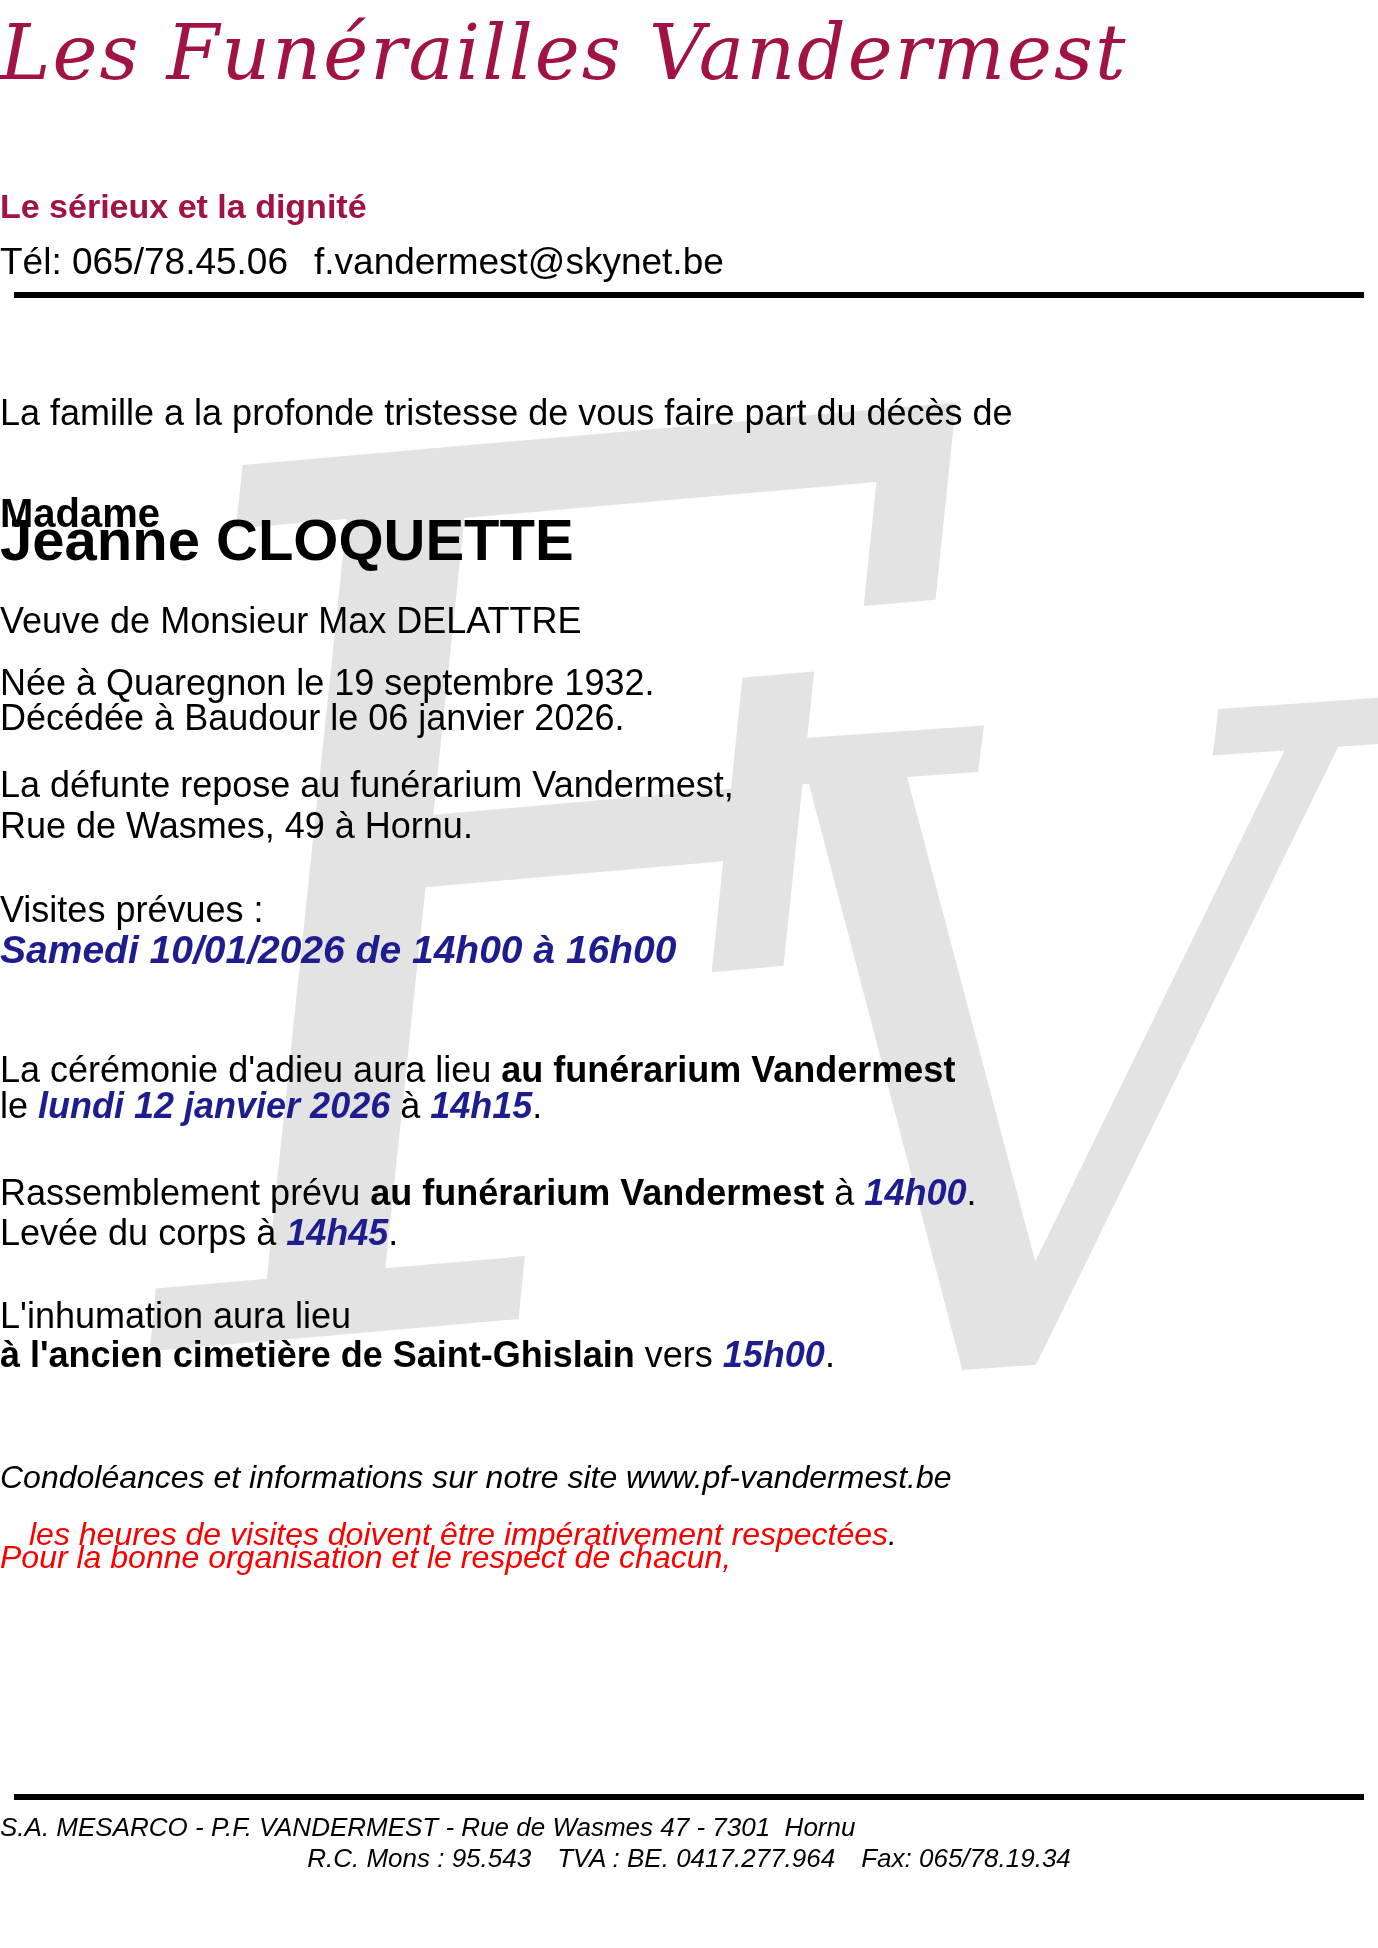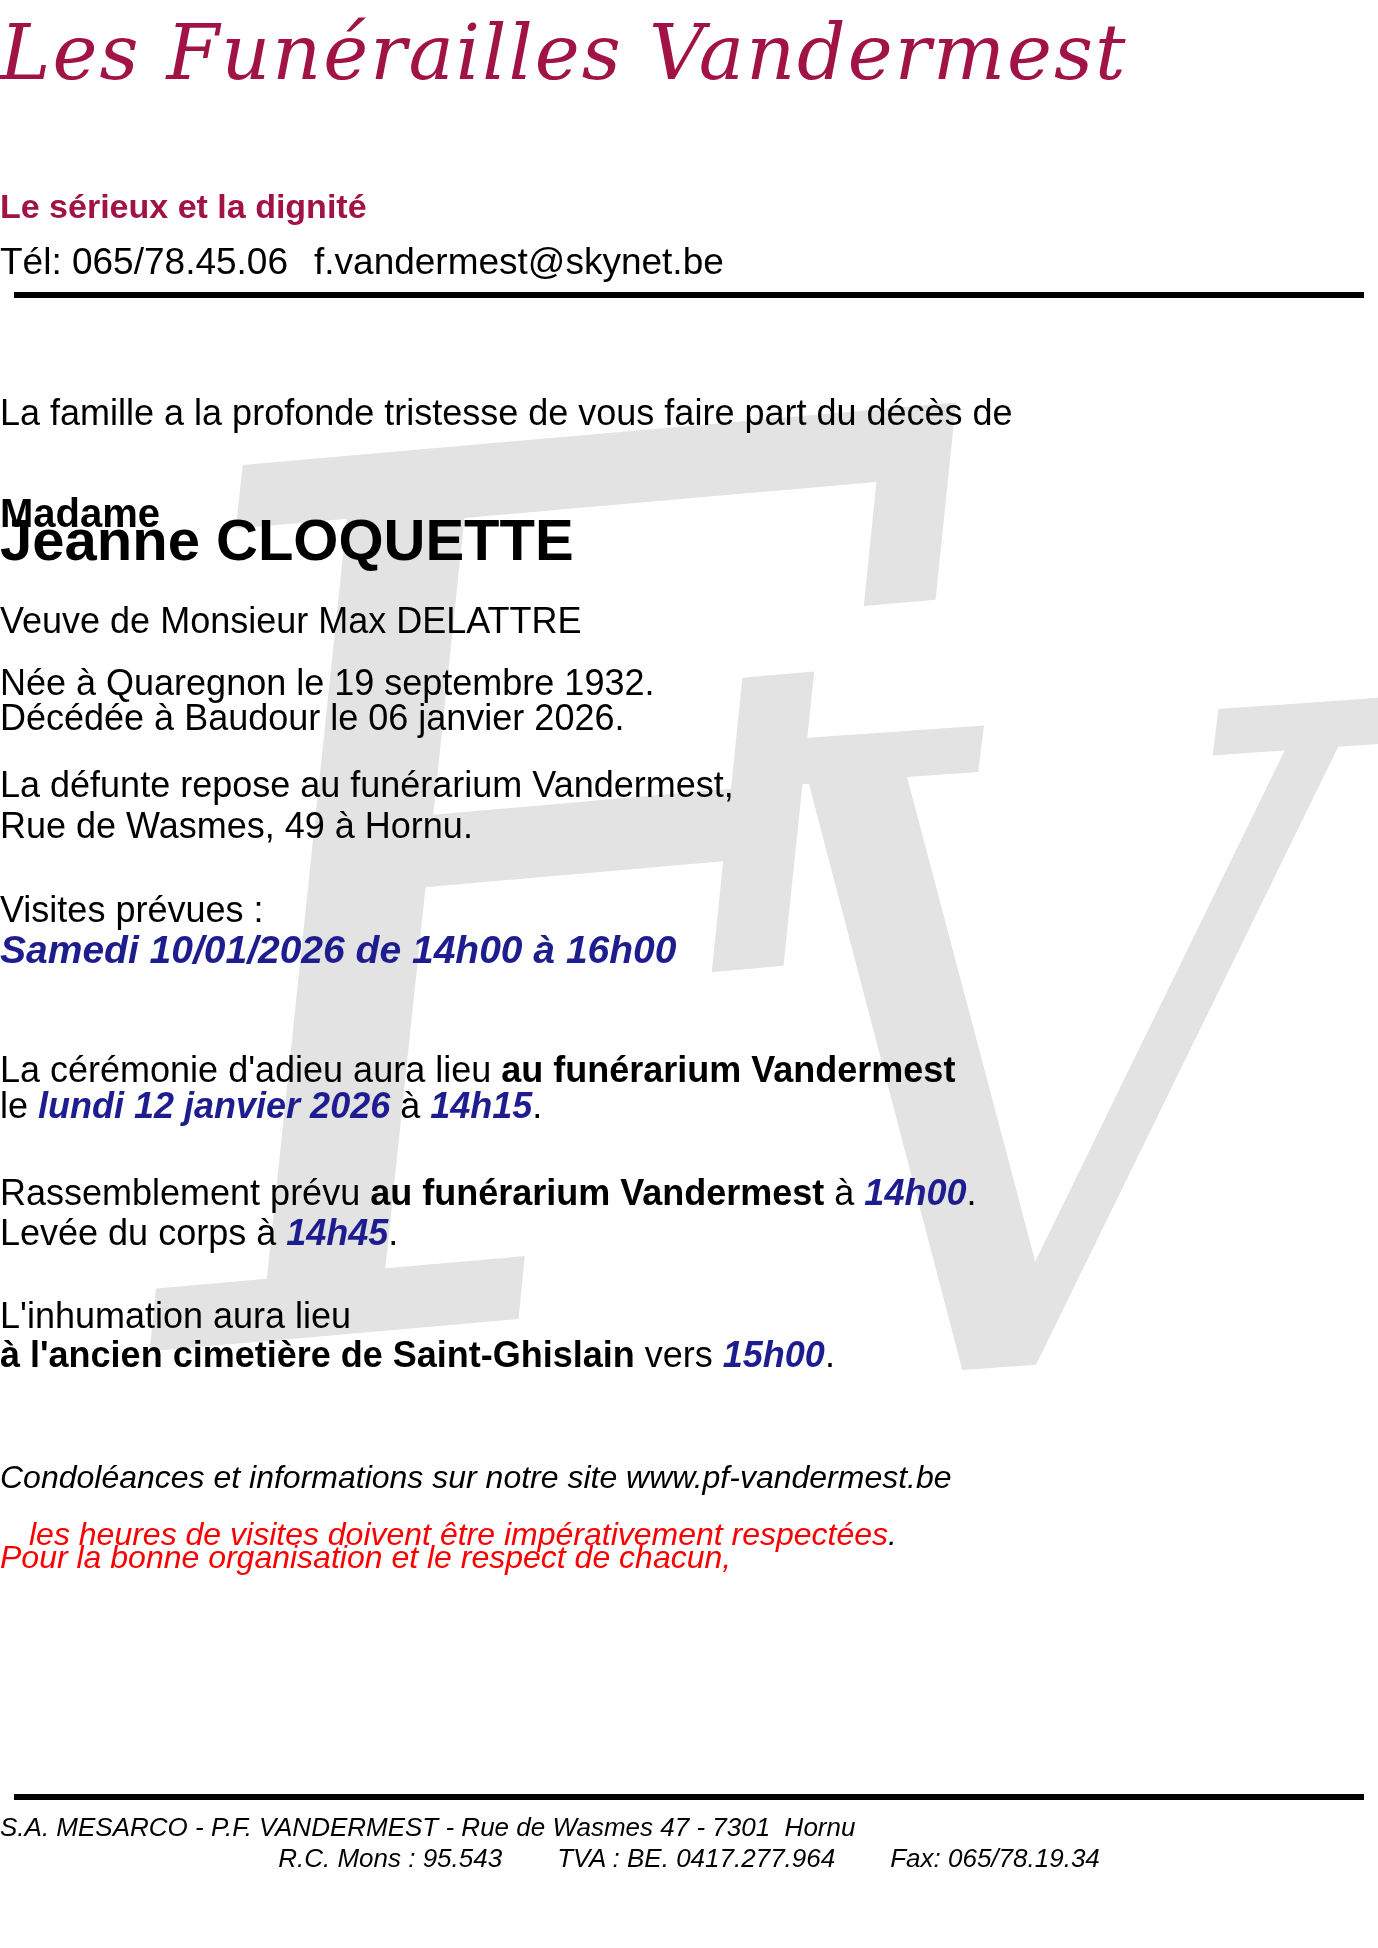--- a/index.html
+++ b/index.html
@@ -87,21 +87,21 @@
     color:var(--alert,#fa0000);
   }
   .notice1{top:1539px;}
   .notice2{top:1516px;padding-left:29px;}
   .notice .black-dot{color:#000;}
   
   .footer-text{font-size:26px;font-style:italic;}
   .footer1{top:1812px;}
   .footer2{
     top:1843px;
-    display:flex;justify-content:center;column-gap:55px;
+    display:flex;justify-content:center;column-gap:26px;
   }
 </style>
 </head>
 <body>
 
 <div class="page">
 
   <div class="watermark">
     <span class="wm-f">F</span>
     <span class="wm-v">V</span>

